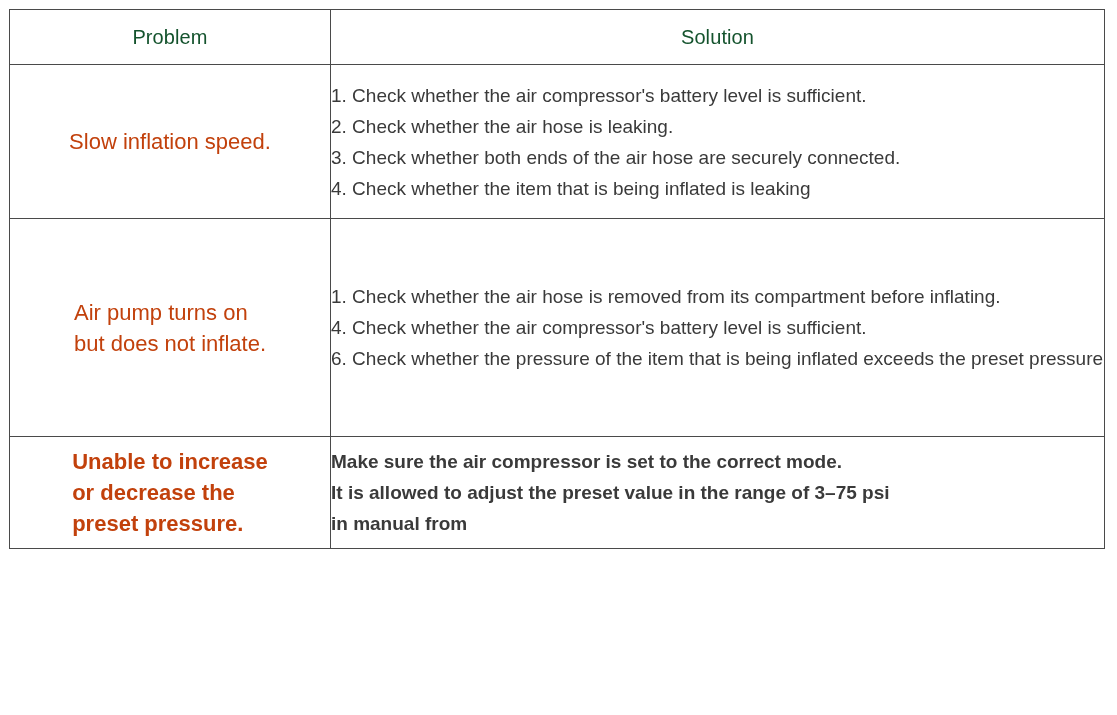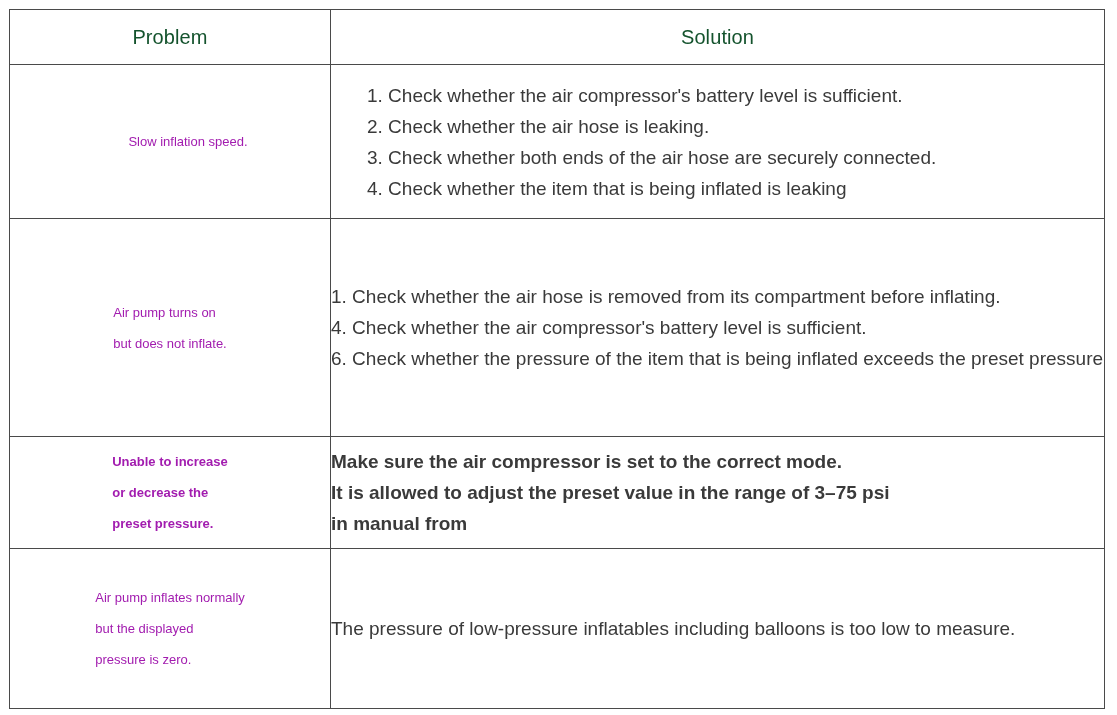--- a/index.html
+++ b/index.html
@@ -49,23 +49,23 @@
     text-align: center;
     font-size: 20px;
     font-weight: bold;
     color: #14532d;
     letter-spacing: 0.1px;
   }
 
   
   .problem-cell {
     text-align: center;
-    font-size: 13px;
+    font-size: 22px;
     line-height: 31px;
-    color: #a21caf;
+    color: #c2410c;
     padding: 6px 14px;
   }
   .problem-inner {
     display: inline-block;
     text-align: left;
     white-space: pre-line;
   }
 
   
   .solution-cell {
@@ -73,21 +73,21 @@
     line-height: 31px;
     color: #3a3a3a;
     padding: 8px 18px 8px 40px;
     text-align: left;
   }
   .solution-line {
     white-space: pre-wrap;
   }
 
   
-  .row-1 .problem-cell, .row-1 .solution-cell { height: 153px; padding-left: 36px; }
+  .row-1 .problem-cell, .row-1 .solution-cell { height: 153px; }
   .row-2 .problem-cell, .row-2 .solution-cell { height: 217px; }
   .row-3 .problem-cell, .row-3 .solution-cell { height: 111px; font-weight: bold; }
   .row-4 .problem-cell, .row-4 .solution-cell { height: 159px; }
 </style>
 </head>
 <body>
 
 <div class="page">
   <table class="troubleshooting">
     <colgroup>
@@ -132,26 +132,16 @@
 or decrease the
 preset pressure.</span>
         </td>
         <td class="solution-cell">
           <div class="solution-line">Make sure the air compressor is set to the correct mode.</div>
           <div class="solution-line">It is allowed to adjust the preset value in the range of 3–75 psi</div>
           <div class="solution-line">in manual from</div>
         </td>
       </tr>
 
-      <tr class="row-4">
-        <td class="problem-cell">
-          <span class="problem-inner">Air pump inflates normally
-but the displayed
-pressure is zero.</span>
-        </td>
-        <td class="solution-cell">
-          <div class="solution-line">The pressure of low-pressure inflatables including balloons is too low to measure.</div>
-        </td>
-      </tr>
 
     </tbody>
   </table>
 </div>
 
 </body></html>

